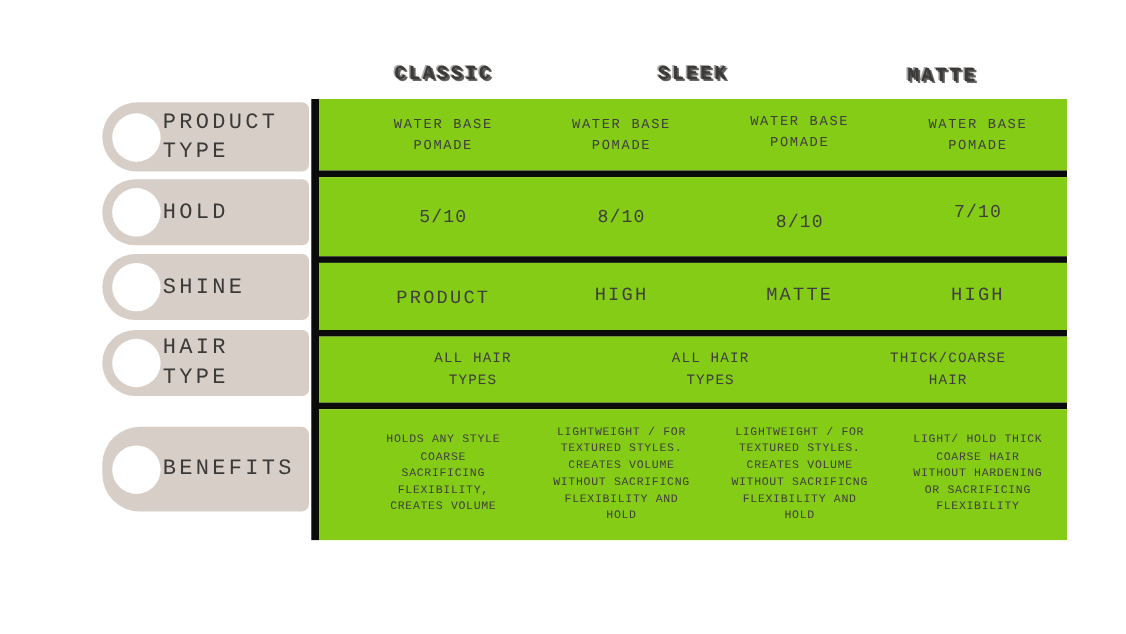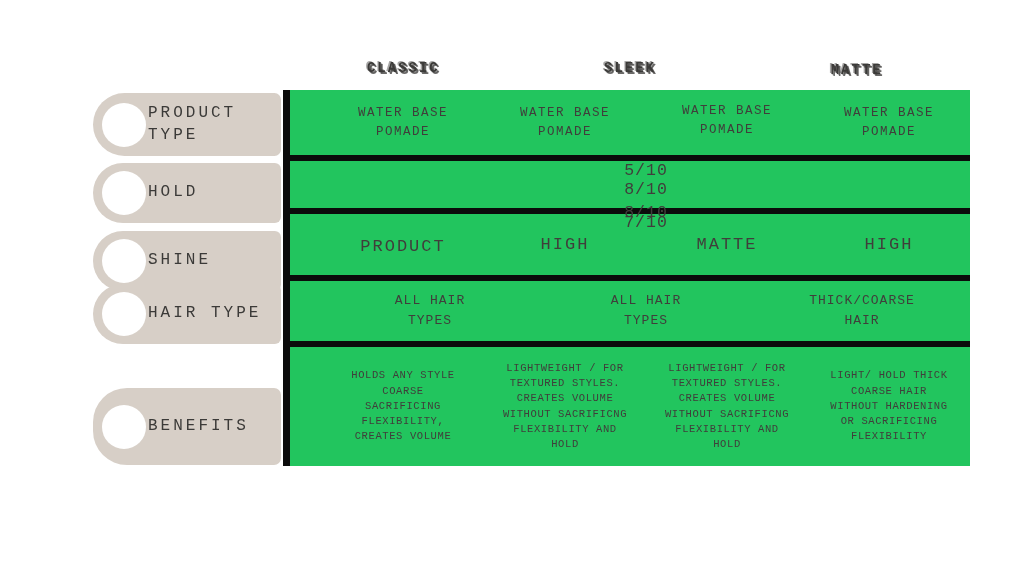--- a/index.html
+++ b/index.html
@@ -17,83 +17,83 @@
 
   
   .headers {
     position: absolute;
     left: 290px; top: 52px; width: 680px; height: 32px;
     display: flex;
   }
   .col-header {
     flex: 1;
     display: flex; align-items: center; justify-content: center;
-    font-size: 14px; font-weight: 700;
+    font-size: 18px; font-weight: 700;
     letter-spacing: 2px;
     color: #3b3a38;
     text-shadow: 2px 1.8px 0 rgba(59,58,56,0.75), -1.4px -1px 0 rgba(59,58,56,0.45), 1px 0.5px 1px rgba(59,58,56,0.55);
   }
   .col-header:nth-child(3) { transform: translateY(2px); }
 
   
   .pill {
     position: absolute;
     left: 93px; width: 188px;
     background: #d7cfc7;
     border-radius: 34px 7px 7px 34px;
     display: flex; align-items: center;
   }
   .pill-1 { top: 93px;  height: 63px; }
   .pill-2 { top: 163px; height: 60px; }
   .pill-3 { top: 231px; height: 60px; align-items: center; }
-  .pill-4 { top: 284px; height: 60px; }
+  .pill-4 { top: 300px; height: 60px; }
   .pill-5 { top: 388px; height: 77px; }
   .pill .circle {
     position: absolute;
     left: 9px; top: 50%;
     width: 44px; height: 44px;
     margin-top: -22px;
     background: #ffffff;
     border-radius: 50%;
   }
   .pill .pill-label {
     margin-left: 55px;
-    font-size: 16px;
+    font-size: 20px;
     letter-spacing: 3px;
     line-height: 1.35;
     color: #3b3a38;
     max-width: 125px;
   }
 
   
   .grid {
     position: absolute;
     left: 283px; top: 90px; width: 680px;
     border-left: 7px solid #0b0b0b;
   }
   .sep { height: 6px; background: #0b0b0b; }
   .row {
     display: flex;
-    background: #22c55e;
+    background: #84cc16;
     padding-left: 32px;
   }
   .cell {
     flex: 1;
     display: flex; align-items: center; justify-content: center;
     text-align: center;
     color: #403e3b;
   }
   .cell span { display: inline-block; }
 
   .row-0 { height: 65px; }
   .row-0 .cell { font-size: 12.5px; letter-spacing: 1.5px; line-height: 1.5; }
   .row-0 .cell span { max-width: 120px; }
   .row-0 .cell:nth-child(3) span { transform: translateY(-2px); }
 
-  .row-1 { height: 47px; flex-direction: column; }
+  .row-1 { height: 72px; }
   .row-1 .cell { font-size: 16.5px; letter-spacing: 1px; }
   .row-1 .cell:nth-child(3) span { transform: translateY(4px); }
   .row-1 .cell:nth-child(4) span { transform: translateY(-5px); }
 
   .row-2 { height: 61px; }
   .row-2 .cell { font-size: 17px; letter-spacing: 2px; }
   .row-2 .cell:nth-child(1) span { transform: translateY(2px); }
 
   .row-3 { height: 60px; }
   .row-3 .cell { font-size: 13px; letter-spacing: 1px; line-height: 1.55; }

